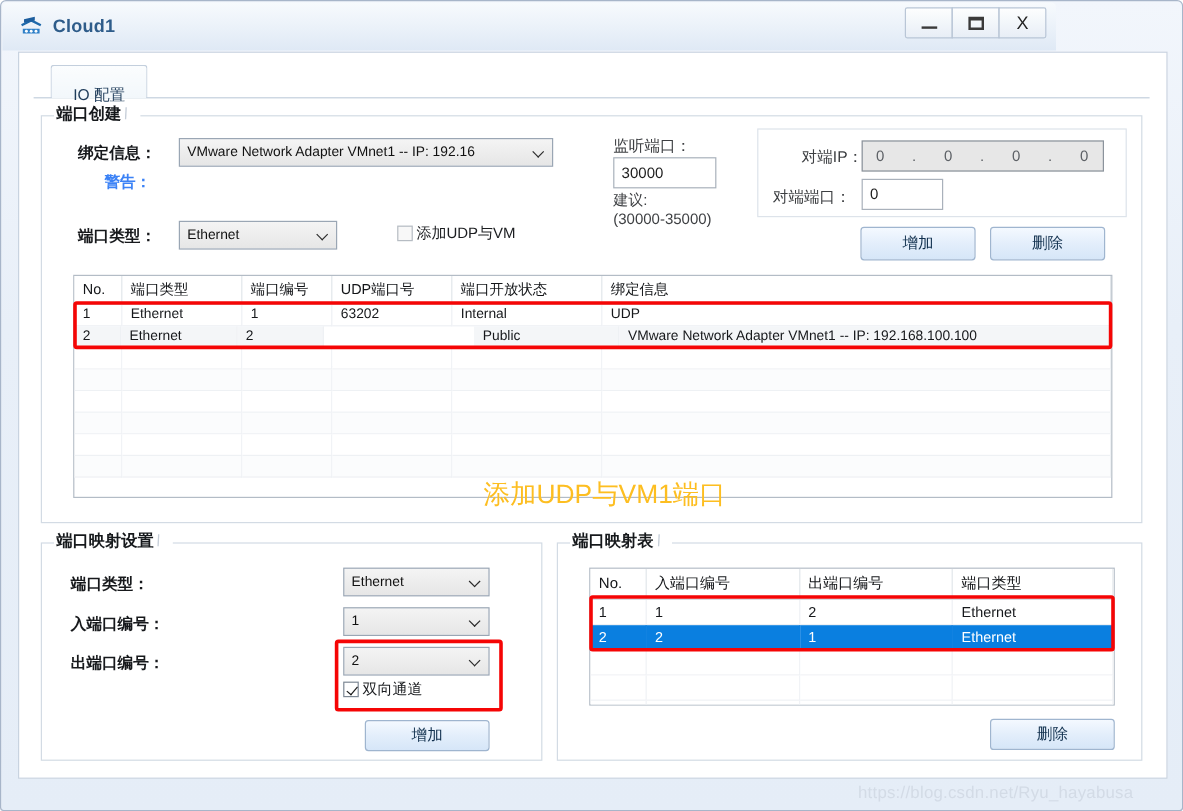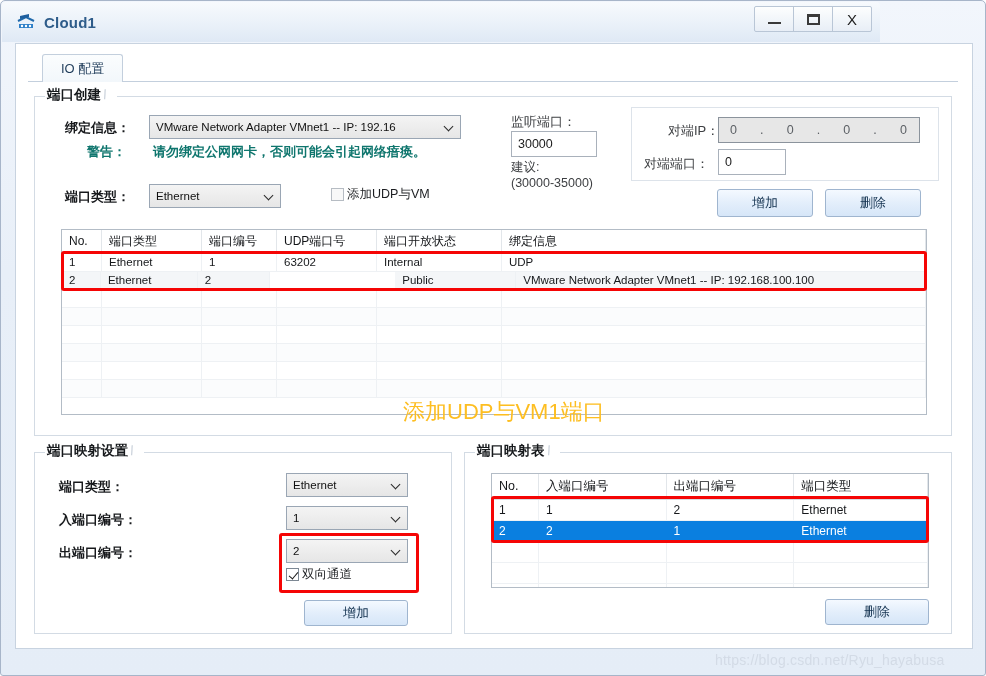--- a/index.html
+++ b/index.html
@@ -89,21 +89,21 @@
   .tabstrip {
     position: absolute;
     left: 12px; top: 10px;
     width: 930px; height: 28px;
   }
   .tab {
     position: absolute;
     left: 14px; top: 0;
     height: 28px;
     box-sizing: border-box;
-    padding: 0 18px;
+    padding: 10px 18px;
     line-height: 27px;
     background: linear-gradient(to bottom,#fbfdfe 0%, #f2f7fb 100%);
     border: 1px solid #c3cfdd;
     border-bottom: none;
     border-radius: 3px 3px 0 0;
     font-size: 13px;
     color: #1f3c5a;
     cursor: default;
   }
   .tab-underline {
@@ -249,21 +249,21 @@
     position: absolute;
     left: 3.5px; top: 0.5px;
     width: 4px; height: 8px;
     border: solid #1a1a1a;
     border-width: 0 1.7px 1.7px 0;
     transform: rotate(40deg);
   }
 
   .warn {
     position: absolute;
-    color: #0f766e;
+    color: #3b82f6;
     font-size: 13px;
     font-weight: bold;
     white-space: nowrap;
   }
 
   
   .table {
     position: absolute;
     box-sizing: border-box;
     border: 1px solid #b3bcc6;
@@ -377,21 +377,20 @@
           <span>端口创建</span><span class="slash">\</span>
         </div>
 
         <span class="lbl" style="left:30px; top:22px;">绑定信息：</span>
         <div class="combo" style="left:114px; top:18px; width:312px;">
           <span>VMware Network Adapter VMnet1 -- IP: 192.16</span>
           <span class="chev"></span>
         </div>
 
         <span class="warn" style="left:52px; top:46px;">警告：</span>
-        <span class="warn" style="left:118px; top:46px;">请勿绑定公网网卡，否则可能会引起网络瘖痪。</span>
 
         <span class="lbl" style="left:30px; top:91px;">端口类型：</span>
         <div class="combo" style="left:114px; top:87px; width:132px;">
           <span>Ethernet</span>
           <span class="chev"></span>
         </div>
 
         <div class="chk disabled" style="left:296px; top:89px;">
           <span class="box"></span>
           <span>添加UDP与VM</span>

